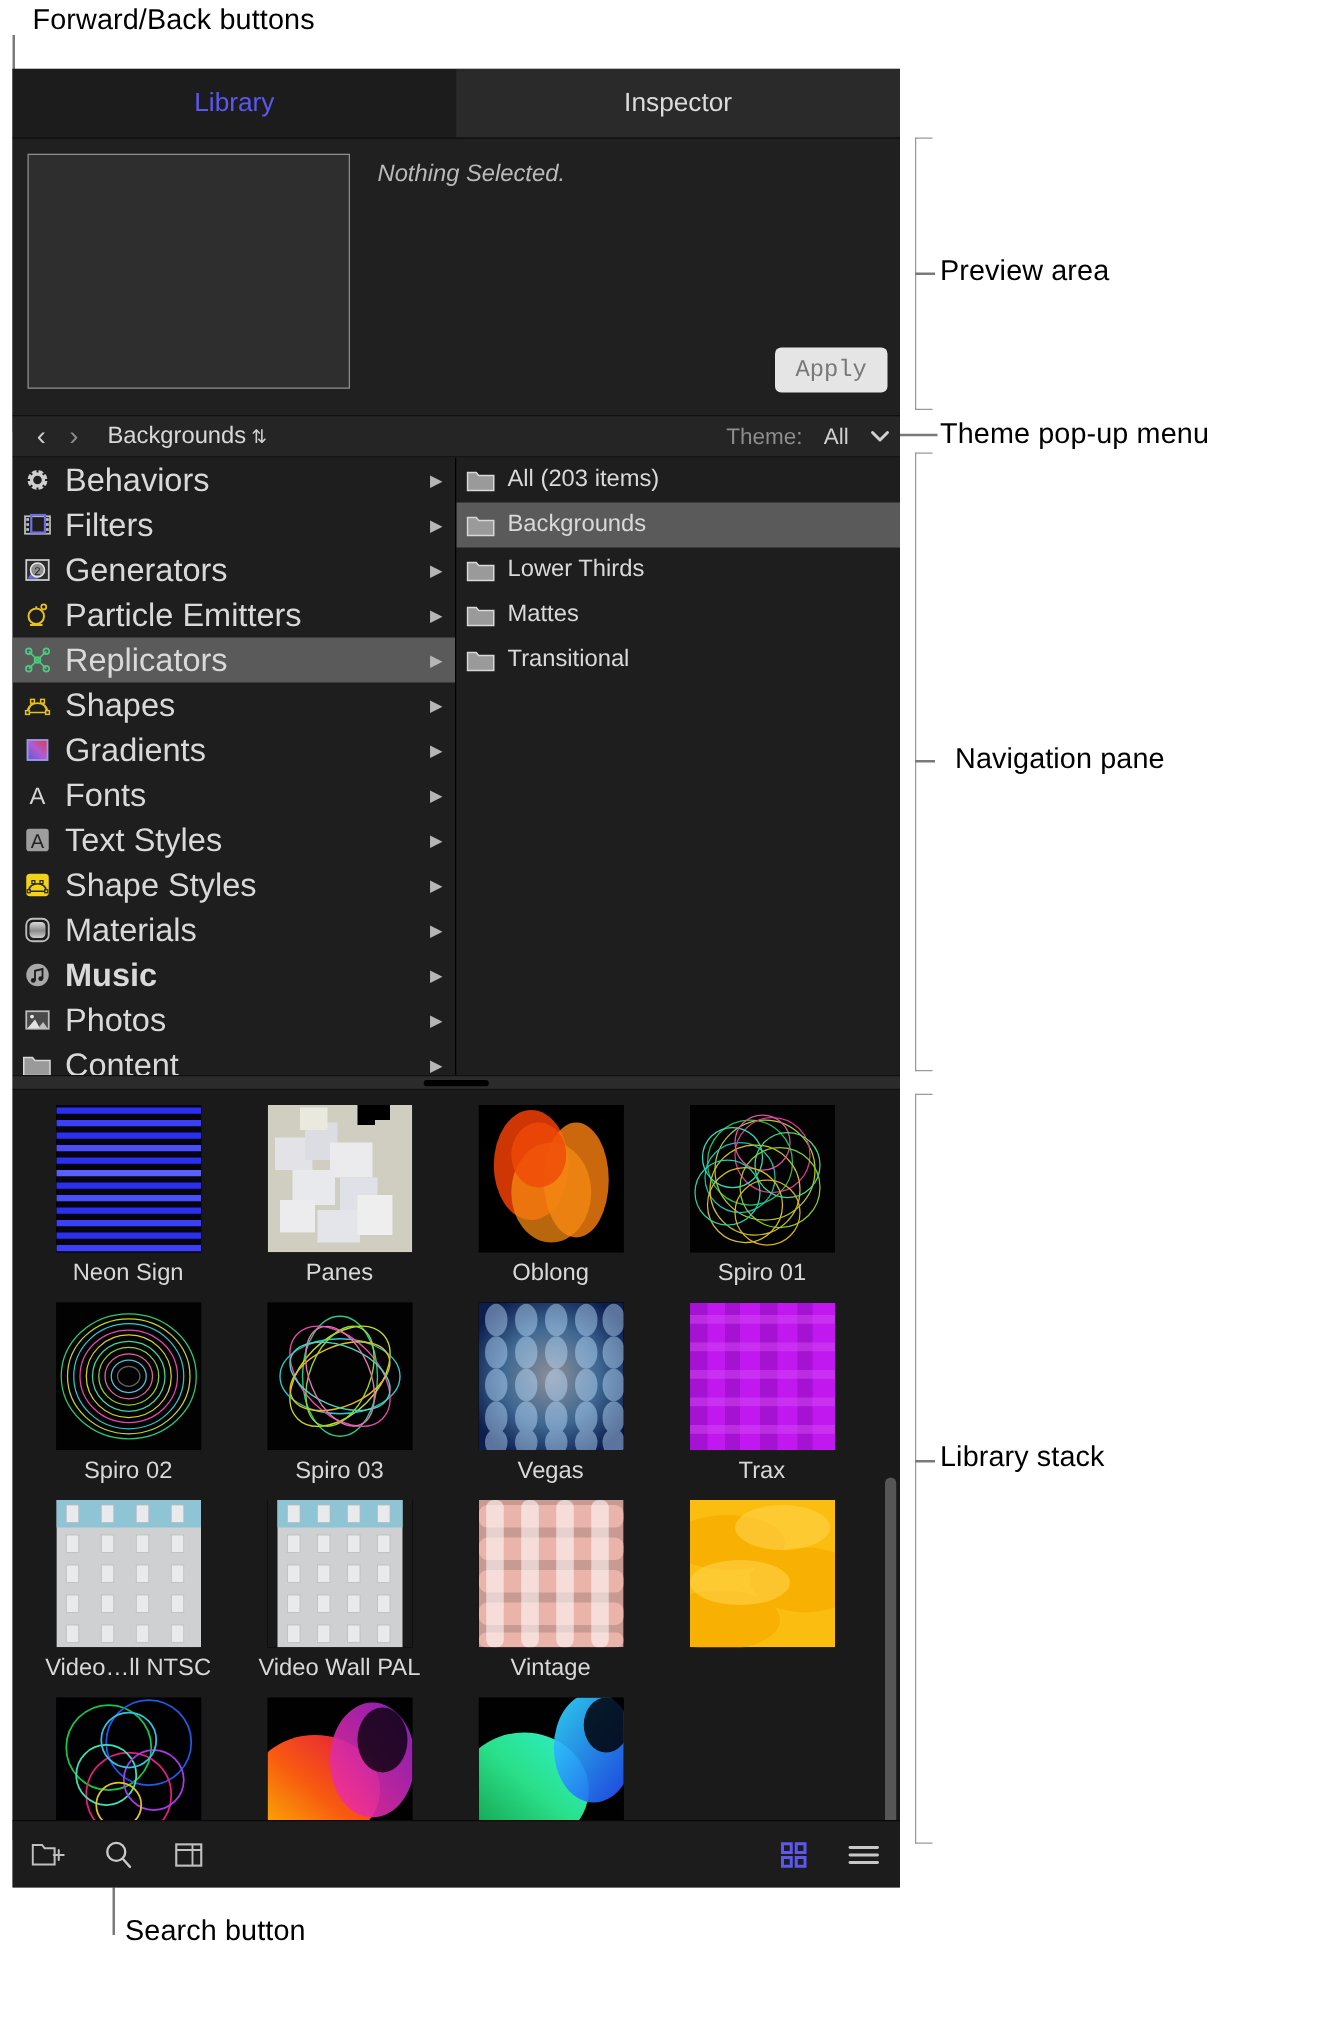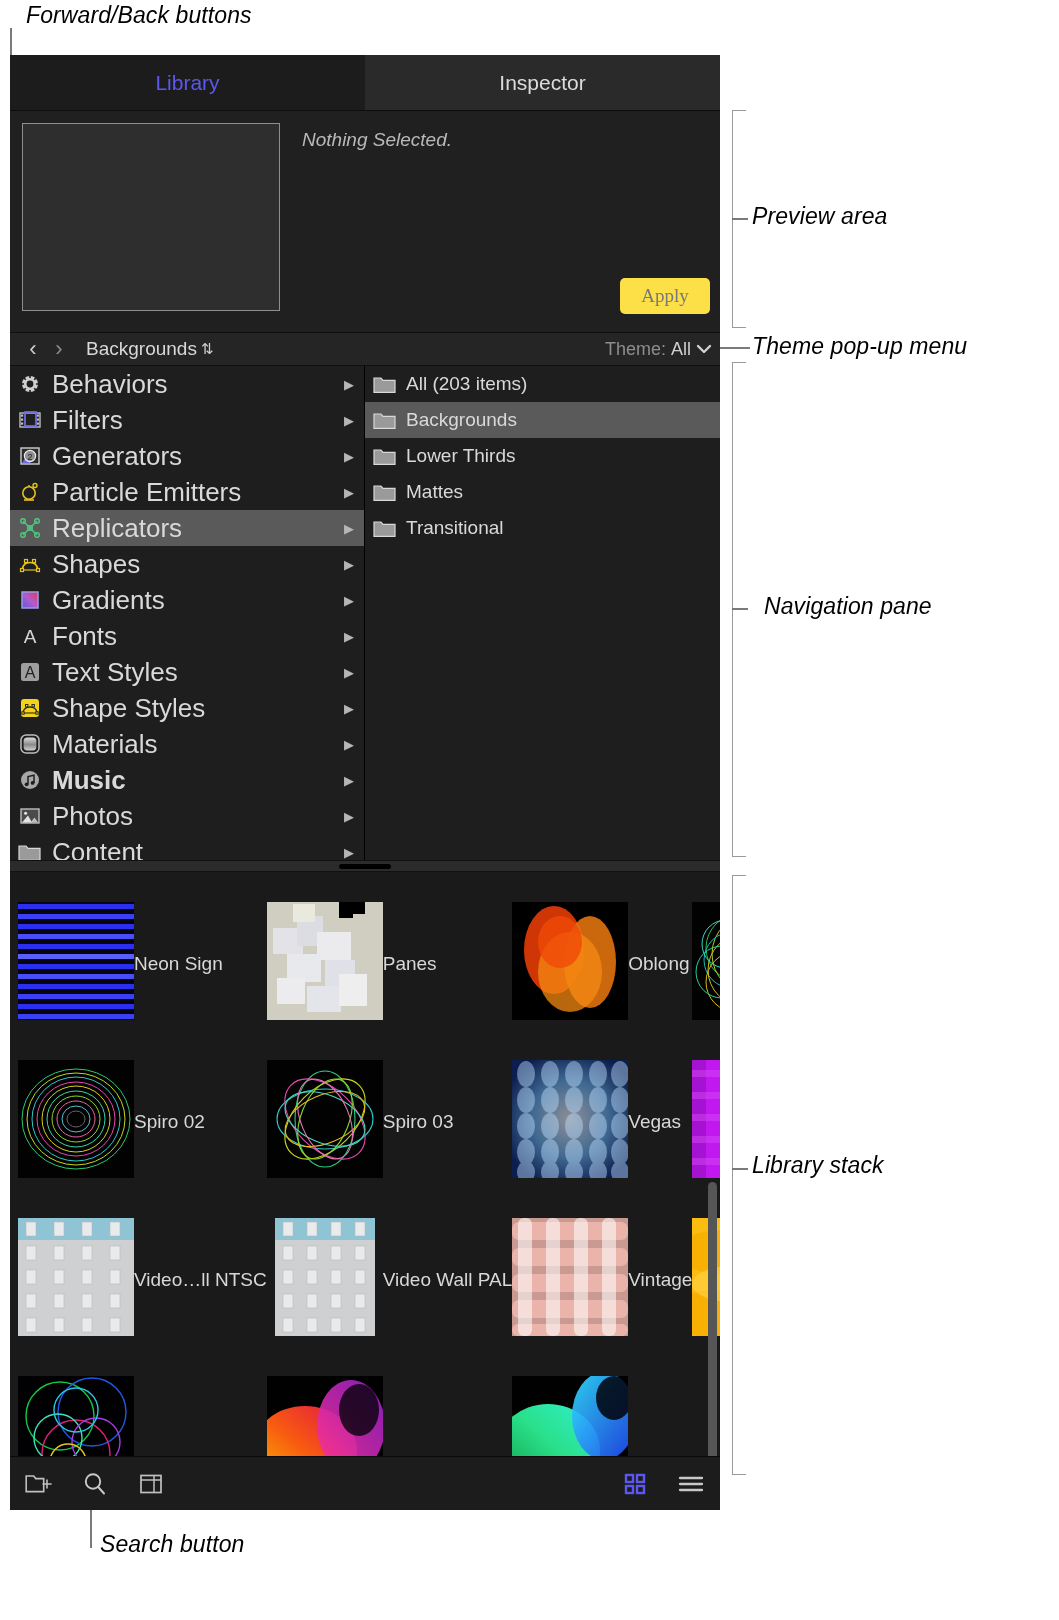--- a/index.html
+++ b/index.html
@@ -19,21 +19,20 @@
   }
 
   
   .callout-text {
     position: absolute;
     font-family: "Liberation Sans", sans-serif;
     font-size: 23px;
     color: #000000;
     white-space: nowrap;
     letter-spacing: 0.1px;
-    font-style: italic;
   }
   .leader {
     position: absolute;
     background: #7a7a7a;
   }
   .leader-v { width: 1.5px; }
   .leader-h { height: 1.5px; }
   .bracket {
     position: absolute;
     border-left: 1.5px solid #9a9a9a;
@@ -102,26 +101,26 @@
     font-size: 19px;
     font-style: italic;
     color: #b9b9b9;
   }
   .apply-btn {
     position: absolute;
     right: 10px;
     bottom: 18px;
     width: 90px;
     height: 36px;
-    background: #fde047;
+    background: #e5e5e5;
     border: none;
     border-radius: 5px;
     color: #787878;
     font-size: 19px;
-    font-family: Liberation Serif, serif;
+    font-family: Liberation Mono, monospace;
   }
 
   
   .pathbar {
     display: flex;
     align-items: center;
     height: 34px;
     background: #252525;
     border-top: 1px solid #101010;
     border-bottom: 1px solid #101010;
@@ -141,21 +140,21 @@
     color: #d8d8d8;
     display: flex;
     align-items: center;
     gap: 4px;
   }
   .sortglyph { font-size: 15px; color: #cfcfcf; }
   .theme-menu {
     margin-left: auto;
     display: flex;
     align-items: center;
-    gap: 5px;
+    gap: 17px;
     font-size: 18px;
     color: #8d8d8d;
   }
   .theme-menu .theme-val { color: #cfcfcf; }
   .theme-menu .chev { color: #cfcfcf; font-size: 15px; }
 
   
   .navpane {
     display: flex;
     height: 494px;
@@ -244,21 +243,21 @@
   }
   .grid {
     display: grid;
     grid-template-columns: repeat(4, 1fr);
     row-gap: 0px;
     padding: 0 8px;
     width: 692px;
   }
   .cell {
     display: flex;
-    flex-direction: row;
+    flex-direction: column;
     align-items: center;
     height: 158px;
     padding-top: 4px;
   }
   .thumb {
     width: 116px;
     height: 118px;
     overflow: hidden;
     position: relative;
     background: #000;

